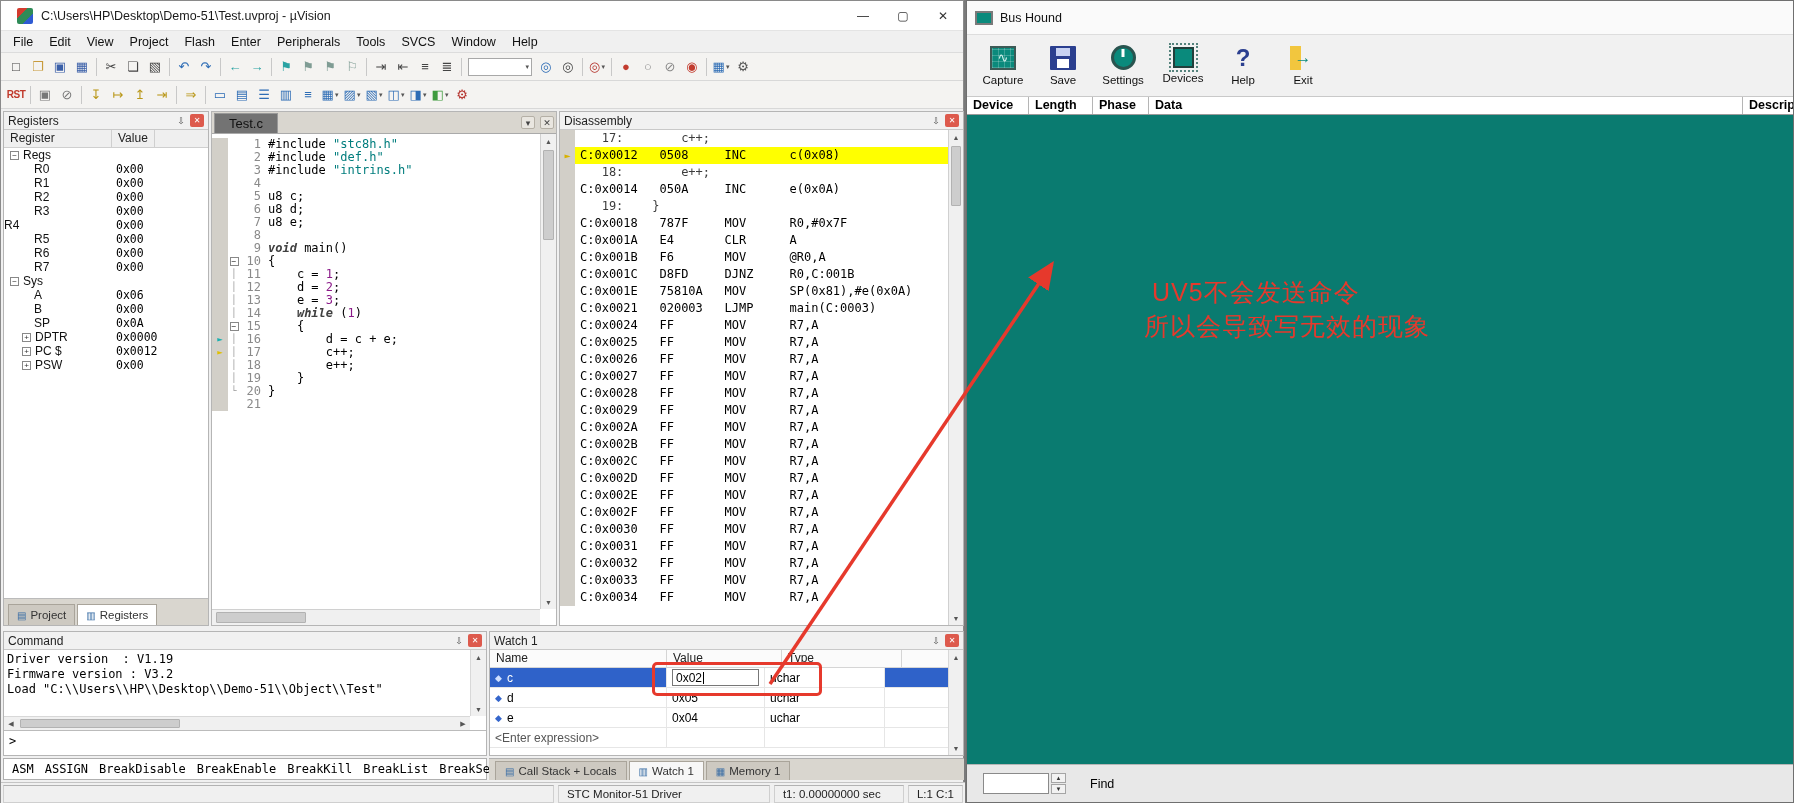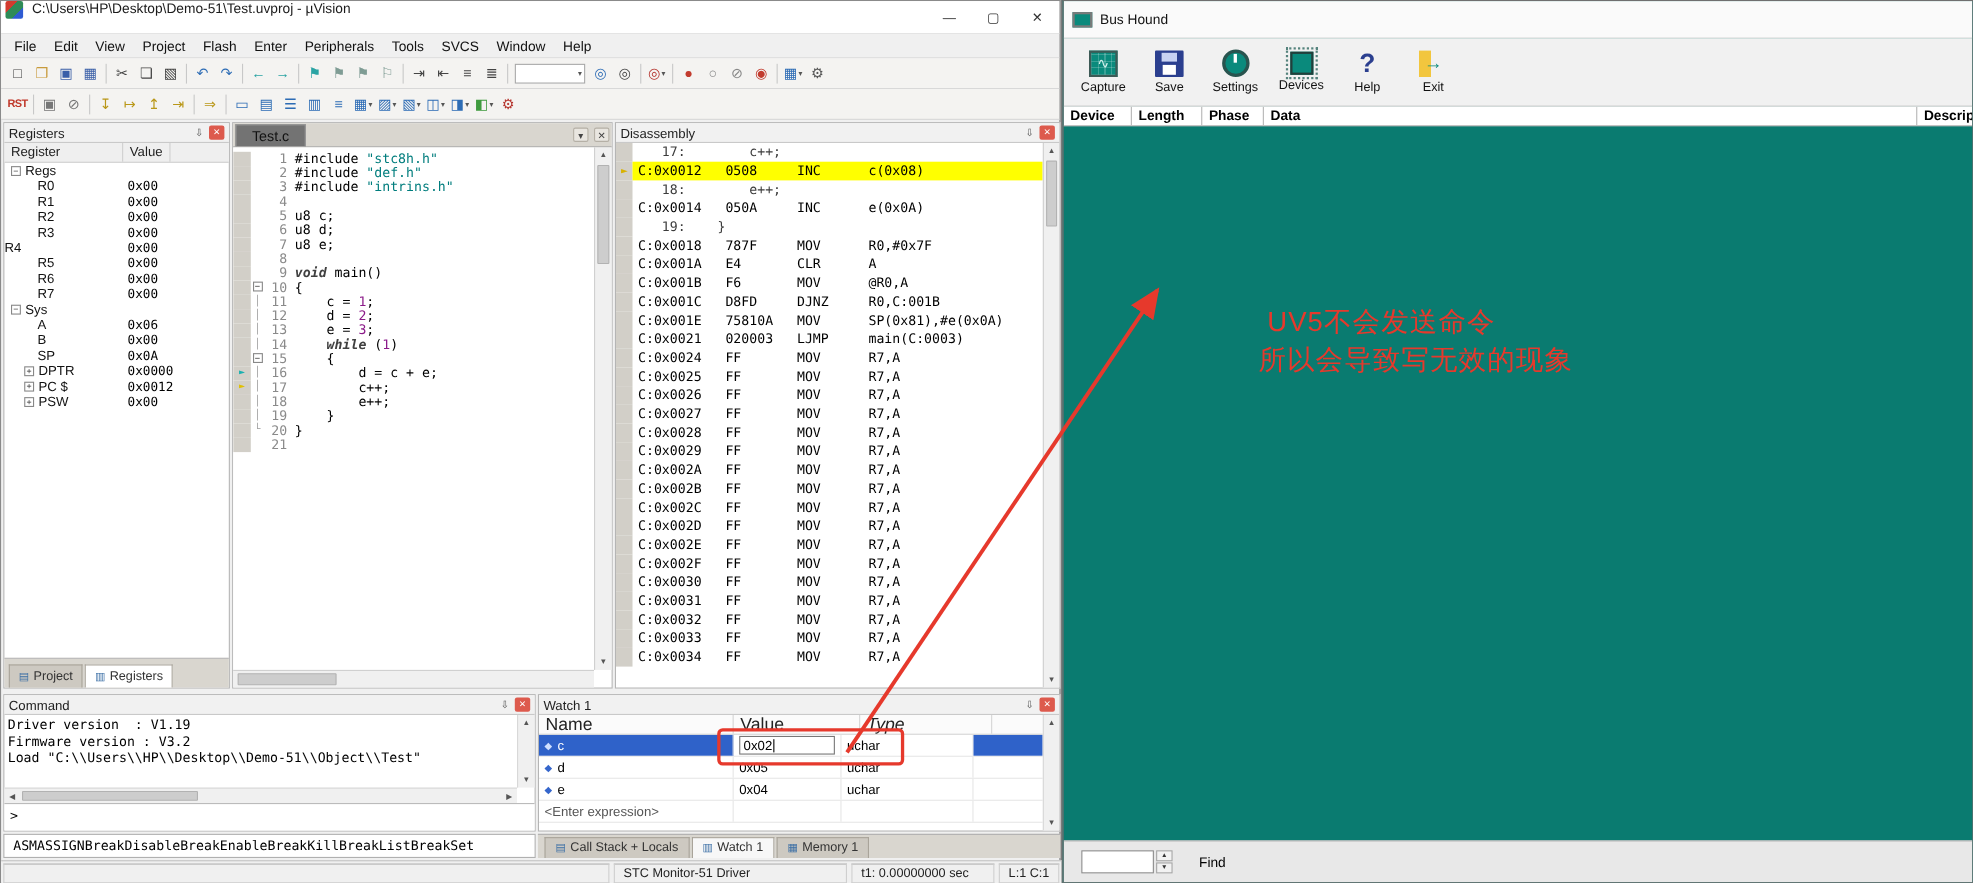--- a/index.html
+++ b/index.html
@@ -2,21 +2,21 @@
 <html><head>
 <meta charset="utf-8">
 <style>
   *{margin:0;padding:0;box-sizing:border-box;}
   html,body{width:1794px;height:803px;overflow:hidden;}
   body{background:#7a7a7a;font-family:"Liberation Sans",sans-serif;position:relative;}
   .stage{position:absolute;inset:0;}
 
   
   .uv{position:absolute;left:0;top:0;width:964px;height:803px;background:#f0f0f0;border:1px solid #8a8a8a;}
-  .uv-titlebar{position:absolute;left:0;top:0;right:0;height:30px;background:#fff;display:flex;align-items:flex-start;gap:8px;padding-left:4px;font-size:12.5px;color:#1a1a1a;border-bottom:1px solid #e4e4e4;}
+  .uv-titlebar{position:absolute;left:0;top:0;right:0;height:30px;background:#fff;display:flex;align-items:center;gap:8px;padding-left:16px;font-size:12.5px;color:#1a1a1a;border-bottom:1px solid #e4e4e4;}
   .uv-appicon{width:16px;height:16px;border-radius:2px;background:linear-gradient(135deg,#d33b2e 0 34%,#2e8b57 34% 67%,#2e5bd3 67%);flex:none;}
   .uv-caps{position:absolute;right:0;top:0;height:30px;display:flex;}
   .uv-cap{width:40px;height:30px;display:flex;align-items:center;justify-content:center;font-size:12px;color:#333;}
   .uv-menubar{position:absolute;left:0;top:30px;right:0;height:22px;background:#f0f0f0;display:flex;align-items:center;padding-left:4px;font-size:12.5px;border-bottom:1px solid #dcdcdc;}
   .menu-item{padding:2px 8px;color:#111;}
   .uv-tb{position:absolute;left:0;right:0;background:#f4f3f1;display:flex;align-items:center;padding-left:4px;border-bottom:1px solid #d8d8d8;}
   #uv-tb1{top:52px;height:28px;}
   #uv-tb2{top:80px;height:28px;}
   .tbtn{min-width:22px;height:22px;display:flex;align-items:center;justify-content:center;font-size:13px;color:#444;}
   .tb-dd{font-size:7px;color:#555;margin-left:1px;}
@@ -83,41 +83,41 @@
   #cmd-panel{left:2px;top:630px;width:484px;height:125px;}
   #cmd-lines{position:absolute;top:20px;left:3px;right:17px;height:62px;overflow:hidden;font-family:"DejaVu Sans Mono",monospace;font-size:12px;line-height:15px;color:#000;}
   #cmd-lines div{white-space:pre;}
   .cmd-vscroll{position:absolute;top:18px;right:0;width:16px;height:66px;background:#f0f0f0;border-left:1px solid #d8d8d8;}
   .cmd-hscroll{position:absolute;left:0;right:16px;top:84px;height:14px;background:#f0f0f0;border-top:1px solid #d8d8d8;}
   .cmd-hscroll .sarr{width:14px;height:14px;}
   .cmd-input{position:absolute;left:0;right:0;top:98px;bottom:0;border-top:1px solid #bbb;background:#fff;font-family:"DejaVu Sans Mono",monospace;font-size:12px;padding:3px 5px;color:#000;}
 
   
   #watch-panel{left:488px;top:630px;width:475px;height:125px;}
-  .w-colhead{position:absolute;top:18px;left:0;right:15px;height:18px;background:#fbfbfb;border-bottom:1px solid #d5d5d5;display:flex;font-size:16px;color:#222;}
+  .w-colhead{position:absolute;top:18px;left:0;right:15px;height:18px;background:#fbfbfb;border-bottom:1px solid #d5d5d5;display:flex;font-size:12px;color:#222;}
   .w-colhead>div{padding:1px 6px;border-right:1px solid #d5d5d5;}
-  .wch-name{width:177px;}.wch-val{width:115px;}.wch-type{width:120px;font-style:italic;}
+  .wch-name{width:177px;}.wch-val{width:115px;}.wch-type{width:120px;}
   #watch-rows{position:absolute;top:36px;left:0;right:15px;bottom:0;font-size:12px;overflow:hidden;}
   .w-row{height:20px;display:flex;border-bottom:1px solid #e6e6e6;align-items:stretch;}
   .w-cell{border-right:1px solid #e6e6e6;display:flex;align-items:center;padding:0 5px;color:#000;}
   .w-name{width:177px;gap:5px;}
   .w-val{width:98px;}
   .w-type{width:120px;}
   .w-rest{flex:1;border-right:none;}
   .w-row.sel .w-name{background:#2f62c9;color:#fff;}
   .w-row.sel .w-rest{background:#2f62c9;}
   .w-diamond{color:#3566cc;font-size:9px;}
   .w-row.sel .w-diamond{color:#cfe0ff;}
   .w-edit{background:#fff;border:1px solid #777;height:17px;flex:1;display:flex;align-items:center;padding:0 3px;}
   .caret{display:inline-block;width:1px;height:12px;background:#000;margin-left:1px;}
   .w-expr{color:#555;}
   .w-vscroll{position:absolute;top:18px;right:0;width:15px;bottom:0;background:#f0f0f0;border-left:1px solid #d8d8d8;}
 
   
-  .fnbar{position:absolute;left:2px;top:757px;width:484px;height:22px;background:#fff;border:1px solid #b0b0b0;display:flex;align-items:center;padding:0 8px;font-family:"DejaVu Sans Mono",monospace;font-size:12px;color:#000;}
+  .fnbar{position:absolute;left:2px;top:757px;width:484px;height:22px;background:#fff;border:1px solid #b0b0b0;display:flex;align-items:center;gap:11px;padding:0 8px;font-family:"DejaVu Sans Mono",monospace;font-size:12px;color:#000;}
   .docktabs{position:absolute;left:488px;top:757px;width:475px;height:22px;background:#d9d6cf;border-top:1px solid #b0b0b0;display:flex;align-items:flex-end;gap:2px;padding-left:6px;}
   .dtab{height:19px;display:flex;align-items:center;gap:4px;padding:0 9px;background:#cdc9c1;border:1px solid #a9a49a;border-bottom:none;font-size:11.5px;color:#333;}
   .dtab.active{background:#f7f7f7;}
   .statusbar{position:absolute;left:0;top:781px;width:964px;height:22px;background:#f0f0f0;border-top:1px solid #c4c4c4;display:flex;align-items:center;font-size:11.5px;color:#222;}
   .st-seg{height:18px;margin:0 2px;border:1px solid #cfcfcf;border-top-color:#b2b2b2;display:flex;align-items:center;padding:0 8px;white-space:nowrap;}
   .st-fill{flex:1;}
   .st-driver{width:212px;}
   .st-time{width:130px;}
 
   

